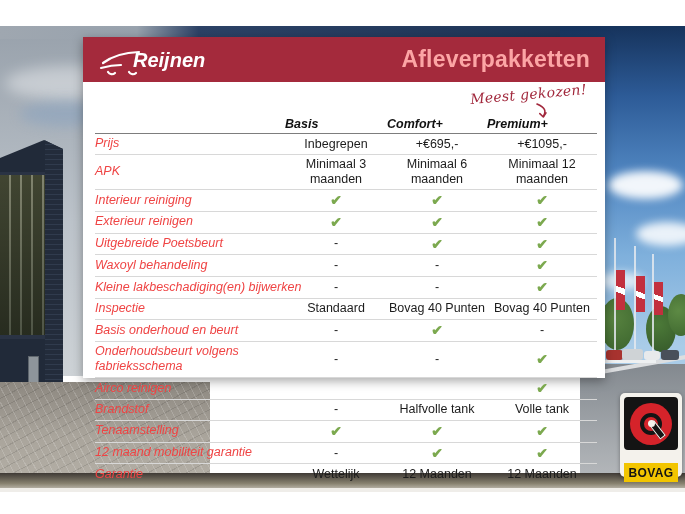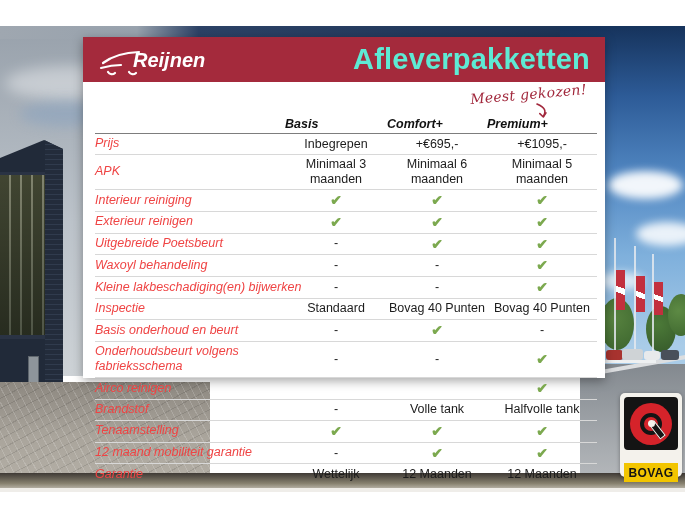--- a/index.html
+++ b/index.html
@@ -67,21 +67,21 @@
   .photo-bottom{position:absolute;left:0;top:447px;width:685px;height:19px;
     background:linear-gradient(to bottom,#3f3a35,#87816f 55%,#d8d4cc);}
   .photo-fade{position:absolute;left:0;top:462px;width:685px;height:4px;background:#efede9;}
 
   
   .card{position:absolute;left:83px;top:37px;width:522px;height:341px;background:#fff;
         box-shadow:0 3px 10px rgba(0,0,0,.35);}
   .card-header{height:45px;background:#a42a3c;display:flex;align-items:center;
     justify-content:space-between;padding:0 15px 0 16px;}
   .brand-logo{display:block;}
-  .page-title{color:#5eead4;font-weight:bold;font-size:29px;letter-spacing:.2px;}
+  .page-title{color:#fca5a5;font-weight:bold;font-size:23px;letter-spacing:.2px;}
 
   .annotation{position:absolute;top:49px;right:18px;color:#a2293d;
     font-family:"DejaVu Serif",serif;font-style:italic;font-size:14px;
     transform:rotate(-5deg);letter-spacing:.3px;}
   .ann-arrow{position:absolute;top:65px;right:56px;}
 
   
   .ptable{position:absolute;left:12px;top:77px;width:502px;}
   .trow{display:grid;grid-template-columns:190px 102px 100px 110px;align-items:center;
     border-top:1px solid #d8d8d8;min-height:20px;}
@@ -181,21 +181,21 @@
           <div class="trow dark-top">
             <div class="tlabel">Prijs</div>
             <div class="tcell">Inbegrepen</div>
             <div class="tcell">+€695,-</div>
             <div class="tcell">+€1095,-</div>
           </div>
           <div class="trow">
             <div class="tlabel">APK</div>
             <div class="tcell">Minimaal 3 maanden</div>
             <div class="tcell">Minimaal 6 maanden</div>
-            <div class="tcell">Minimaal 5 maanden</div>
+            <div class="tcell">Minimaal 12 maanden</div>
           </div>
           <div class="trow">
             <div class="tlabel">Interieur reiniging</div>
             <div class="tcell check">✔</div>
             <div class="tcell check">✔</div>
             <div class="tcell check">✔</div>
           </div>
           <div class="trow">
             <div class="tlabel">Exterieur reinigen</div>
             <div class="tcell check">✔</div>
@@ -240,22 +240,22 @@
           </div>
           <div class="trow">
             <div class="tlabel">Airco reinigen</div>
             <div class="tcell"></div>
             <div class="tcell"></div>
             <div class="tcell check">✔</div>
           </div>
           <div class="trow">
             <div class="tlabel">Brandstof</div>
             <div class="tcell">-</div>
+            <div class="tcell">Halfvolle tank</div>
             <div class="tcell">Volle tank</div>
-            <div class="tcell">Halfvolle tank</div>
           </div>
           <div class="trow">
             <div class="tlabel">Tenaamstelling</div>
             <div class="tcell check">✔</div>
             <div class="tcell check">✔</div>
             <div class="tcell check">✔</div>
           </div>
           <div class="trow">
             <div class="tlabel">12 maand mobiliteit garantie</div>
             <div class="tcell">-</div>

